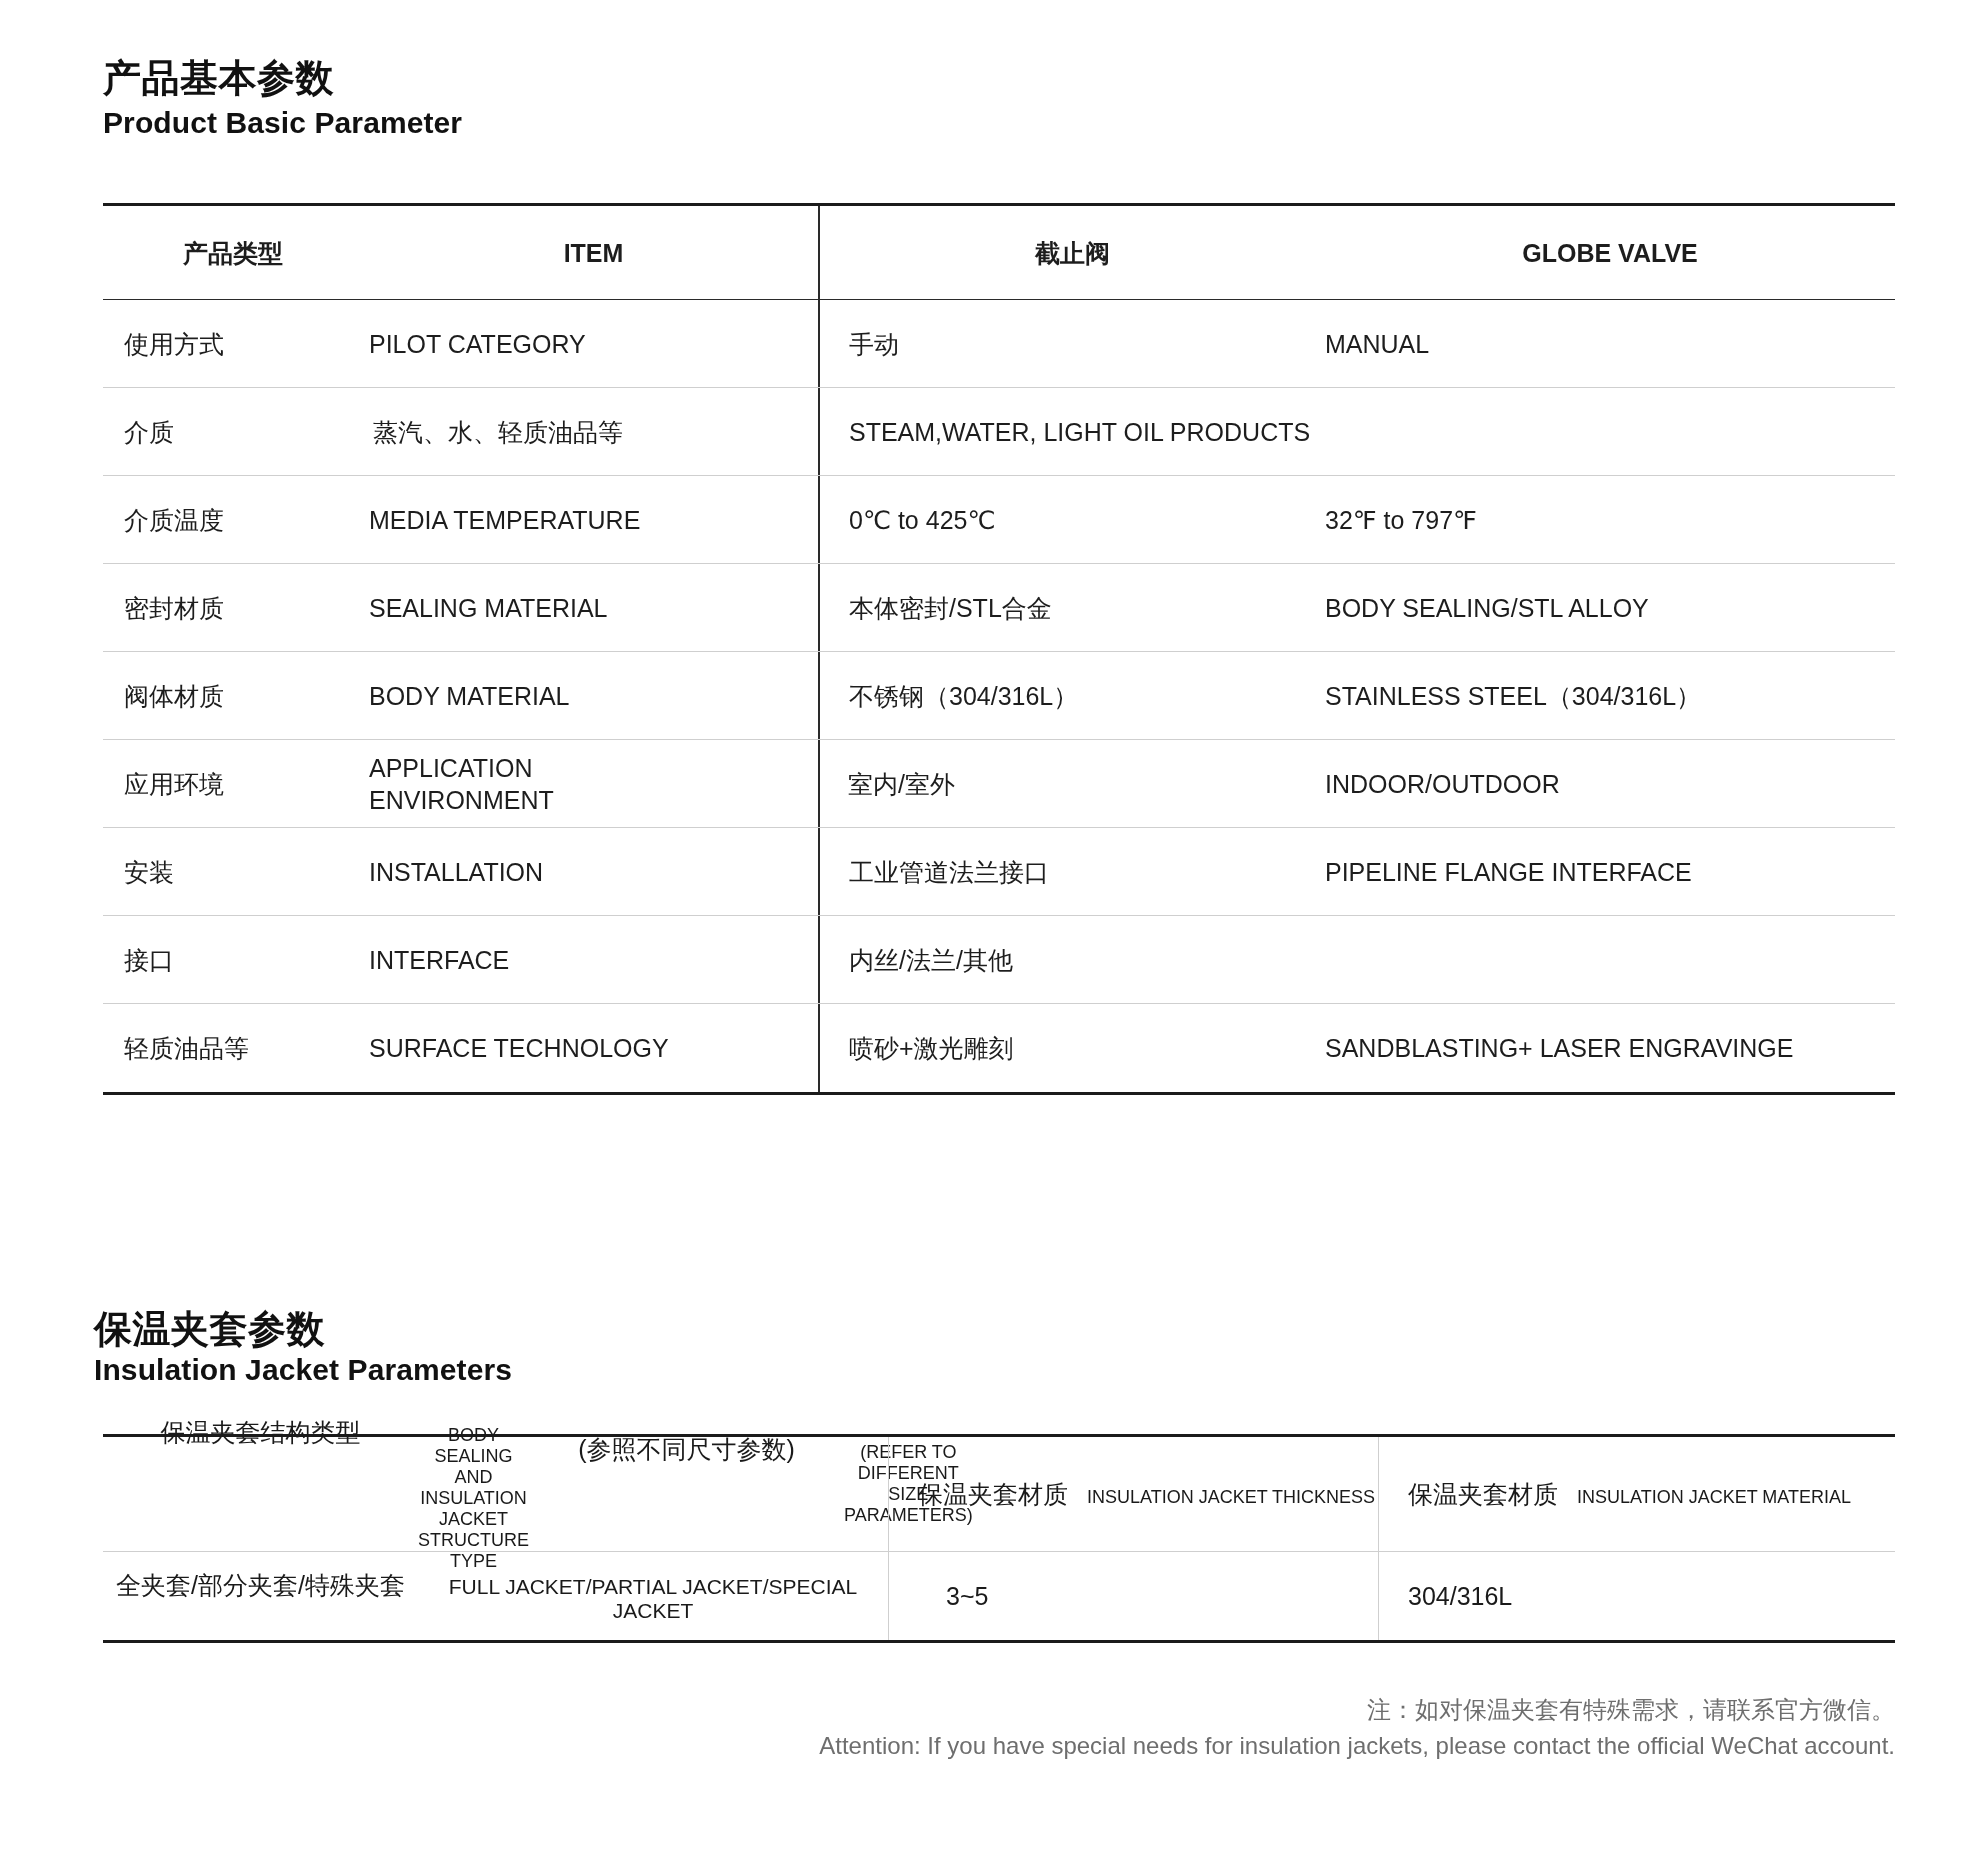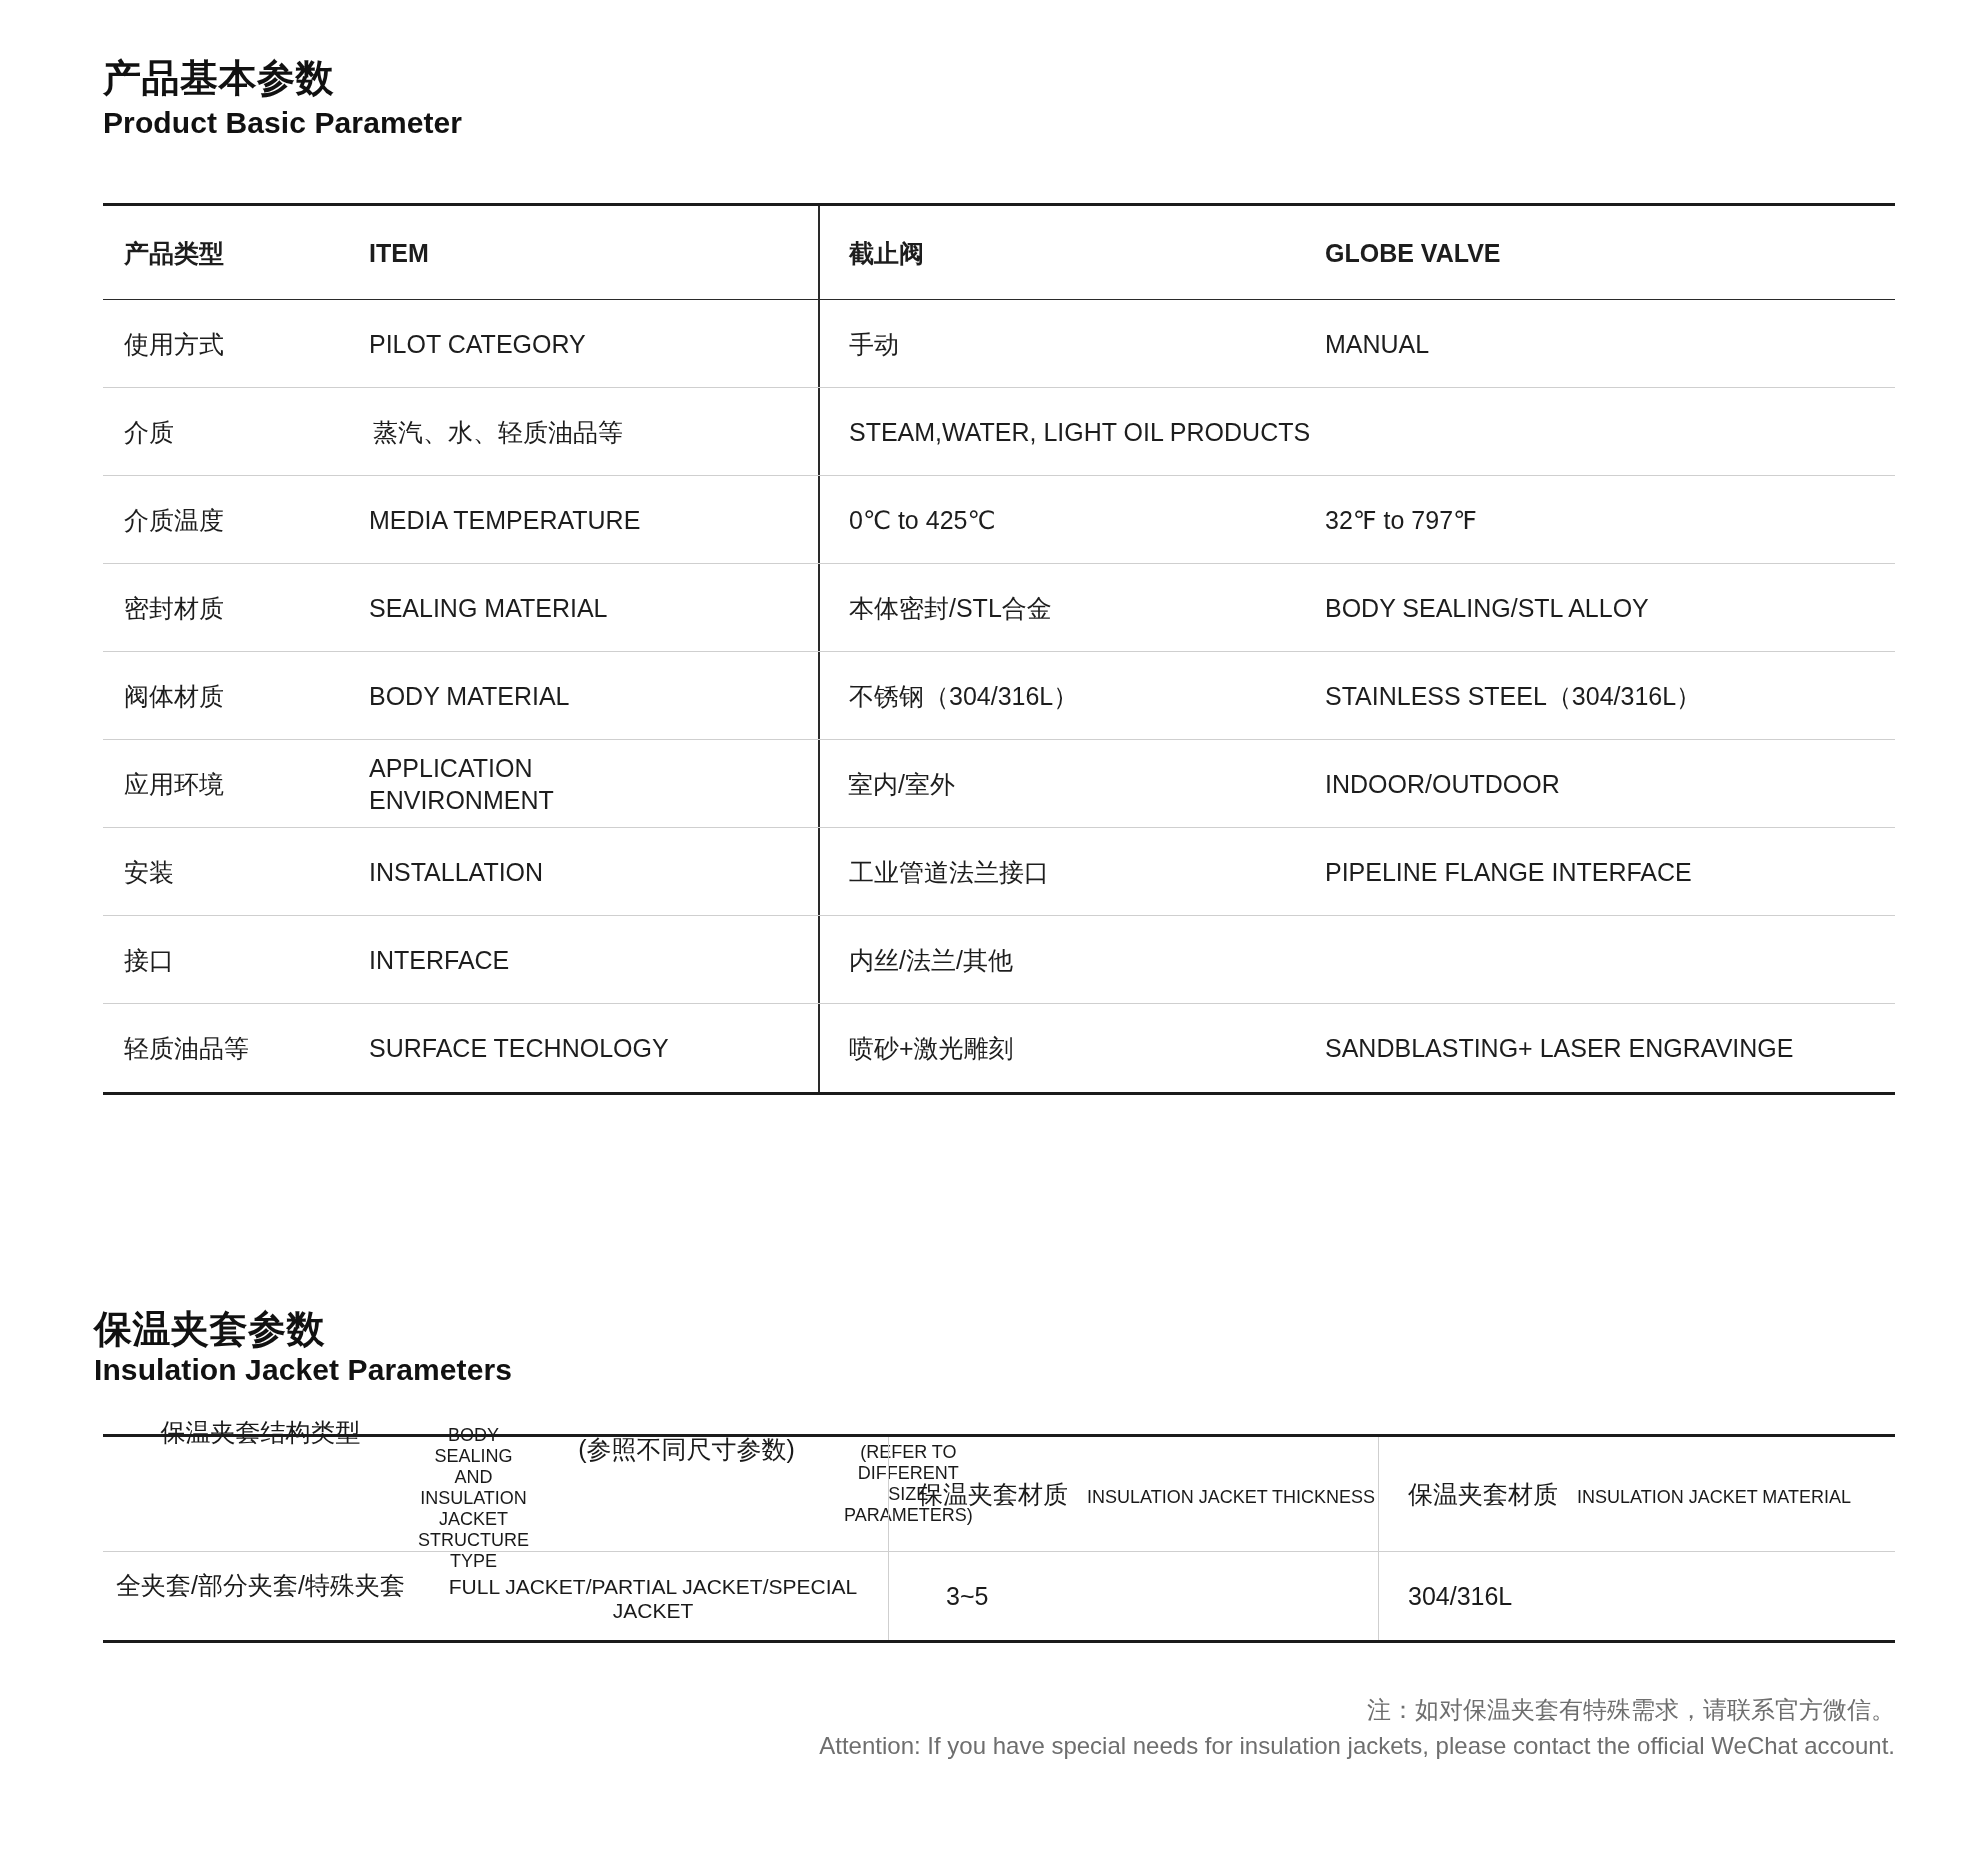--- a/index.html
+++ b/index.html
@@ -70,20 +70,21 @@
   .t1row {
     position: relative;
     display: flex;
     align-items: center;
     border-bottom: 1.9px solid #cfcfcf;
     box-sizing: border-box;
   }
   .t1row:last-child { border-bottom: none; }
   .t1row.header {
     border-bottom: 1.9px solid #2a2a2a;
+    text-align: center;
   }
   .t1row.header .c { font-weight: 700; }
   .c {
     box-sizing: border-box;
     font-size: 25px;
     line-height: 1.28;
     color: #1d1d1d;
   }
   .c1 { width: 239px; padding-left: 21px; flex: 0 0 239px; }
   .c2 { width: 476px; padding-left: 27px; flex: 0 0 476px; }

